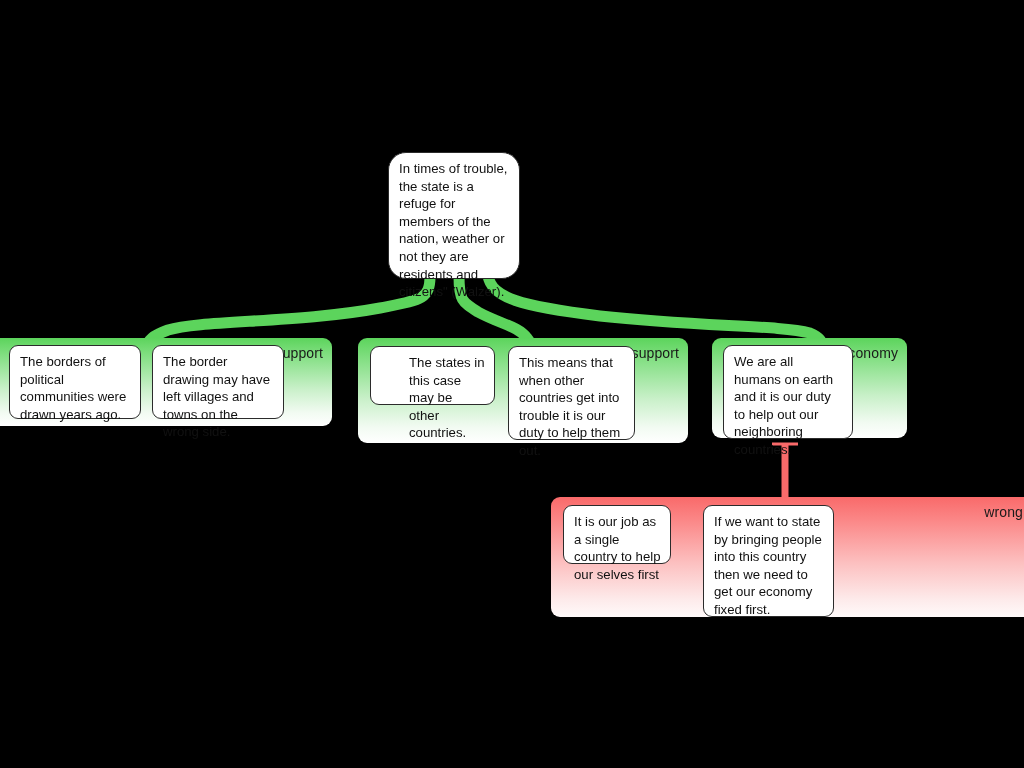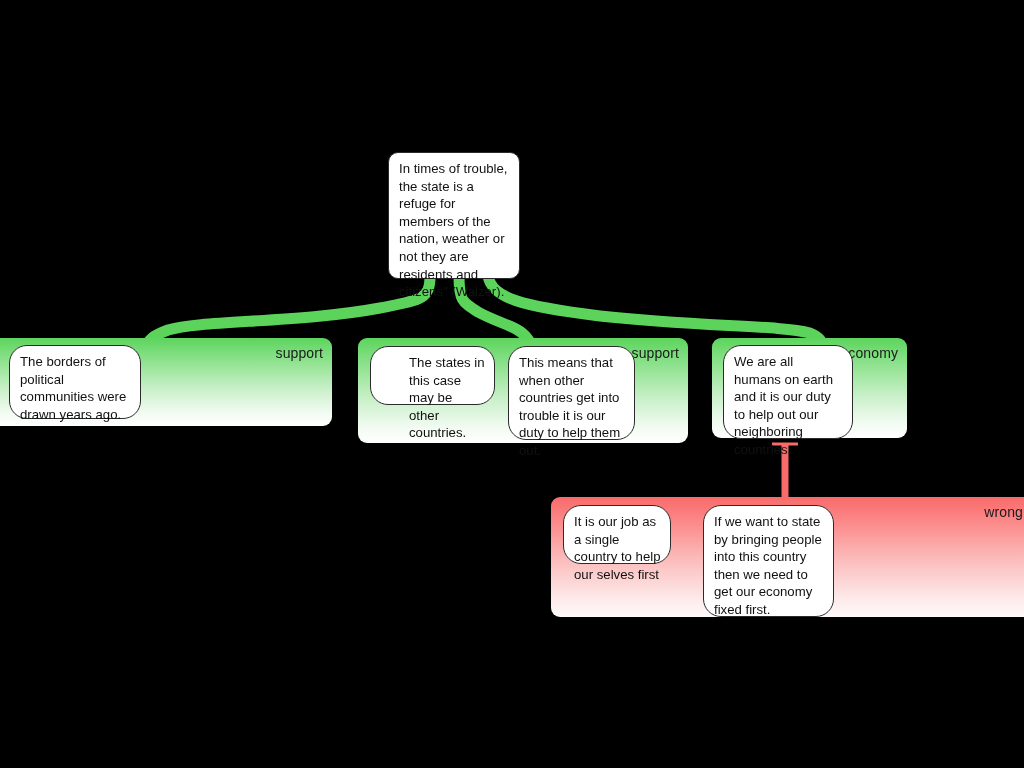--- a/index.html
+++ b/index.html
@@ -45,28 +45,28 @@
     letter-spacing: 0.1px;
     white-space: nowrap;
   }
 
   
   .card {
     position: absolute;
     box-sizing: border-box;
     background: #ffffff;
     border: 1px solid #2b2b2b;
-    border-radius: 18px;
+    border-radius: 9px;
     padding: 7px 9px 7px 10px;
     font-size: 13.2px;
     line-height: 17.6px;
     color: #111111;
   }
   .card.root {
-    border-radius: 10px;
+    border-radius: 18px;
   }
 </style>
 </head>
 <body>
 
 <div id="stage">
 
   <svg id="connectors" viewBox="0 0 1024 768">
 
     <path d="M 430 276 C 430 300, 420 300, 380 308 C 300 323, 200 320, 168 330 C 152 336, 148 340, 147 347" fill="none" stroke="#5cd45c" stroke-width="11" stroke-linecap="round"></path>
@@ -78,20 +78,21 @@
     <path d="M 785 443 L 785 498" fill="none" stroke="#f96a6a" stroke-width="7" stroke-linecap="butt"></path>
     <path d="M 772 444 L 798 444" fill="none" stroke="#f96a6a" stroke-width="3" stroke-linecap="butt"></path>
   </svg>
 
   <div class="card root" style="left:388px; top:152px; width:132px; height:127px;">In times of trouble, the state is a refuge for members of the nation, weather or not they are residents and citizens" (Walzer).</div>
 
   <div class="group support" style="left:-8px; top:338px; width:340px; height:88px;">
     <span class="group-label">support</span>
   </div>
   <div class="card" style="left:9px; top:345px; width:132px; height:74px;">The borders of political communities were drawn years ago.</div>
+  <div class="card" style="left:152px; top:345px; width:132px; height:74px;">The border drawing may have left villages and towns on the wrong side.</div>
 
   <div class="group support" style="left:358px; top:338px; width:330px; height:105px;">
     <span class="group-label">support</span>
   </div>
   <div class="card" style="left:370px; top:346px; width:125px; height:59px;padding-left:38px;">The states in this case may be other countries.</div>
   <div class="card" style="left:508px; top:346px; width:127px; height:94px;">This means that when other countries get into trouble it is our duty to help them out.</div>
 
   <div class="group support" style="left:712px; top:338px; width:195px; height:100px;">
     <span class="group-label">economy</span>
   </div>

